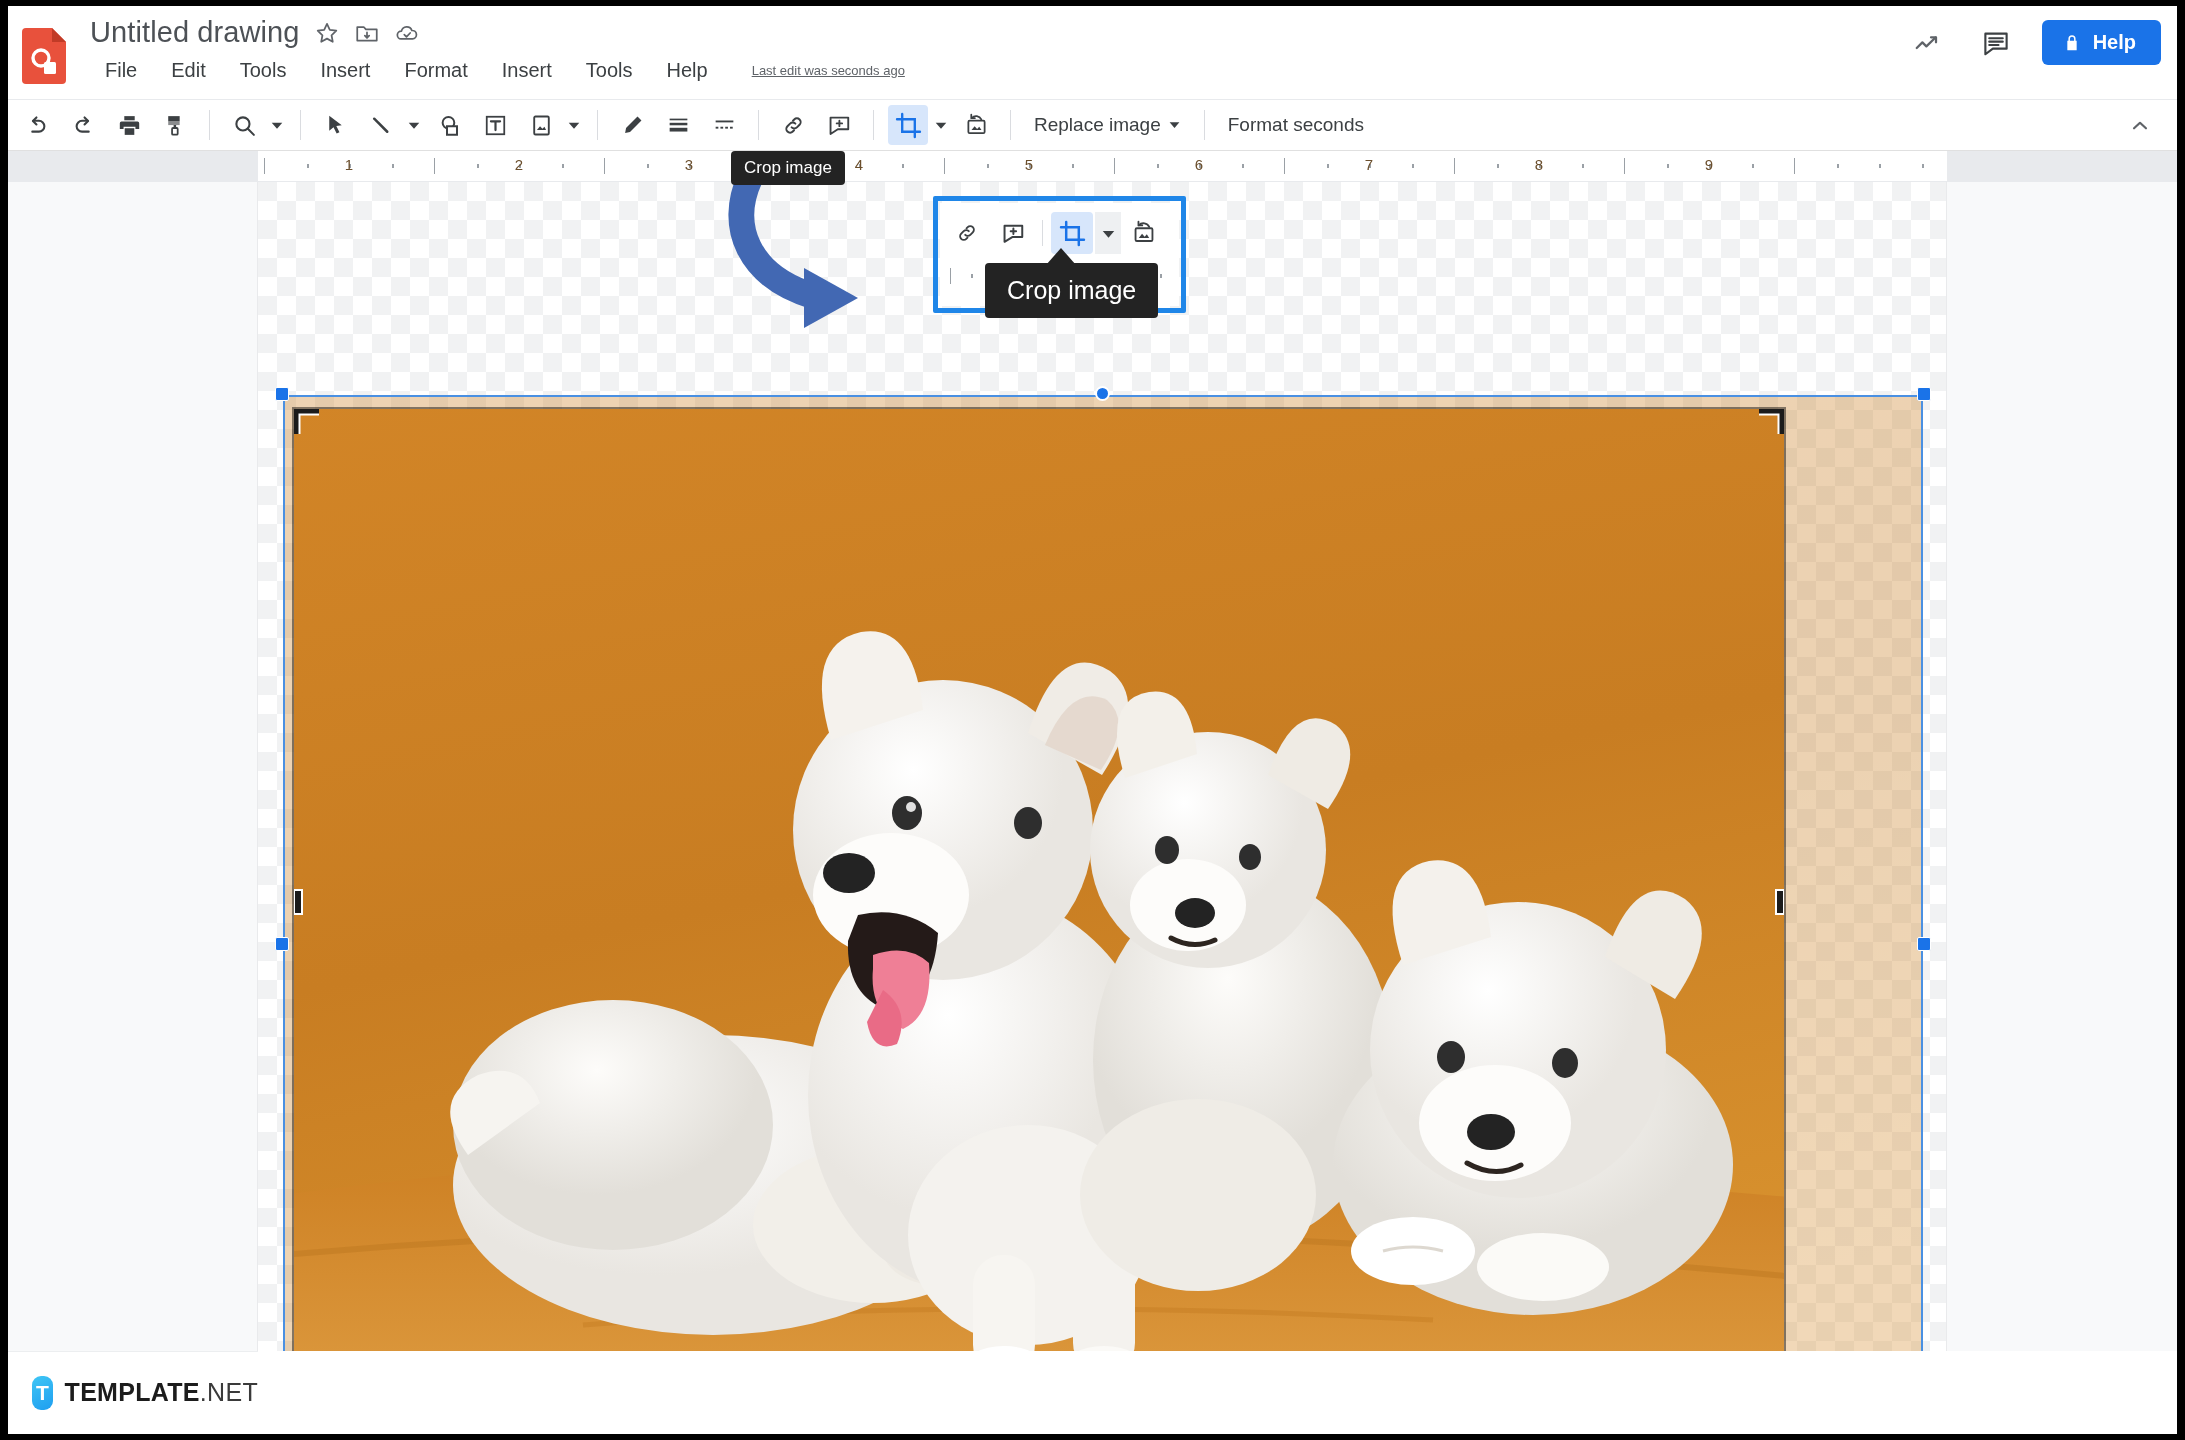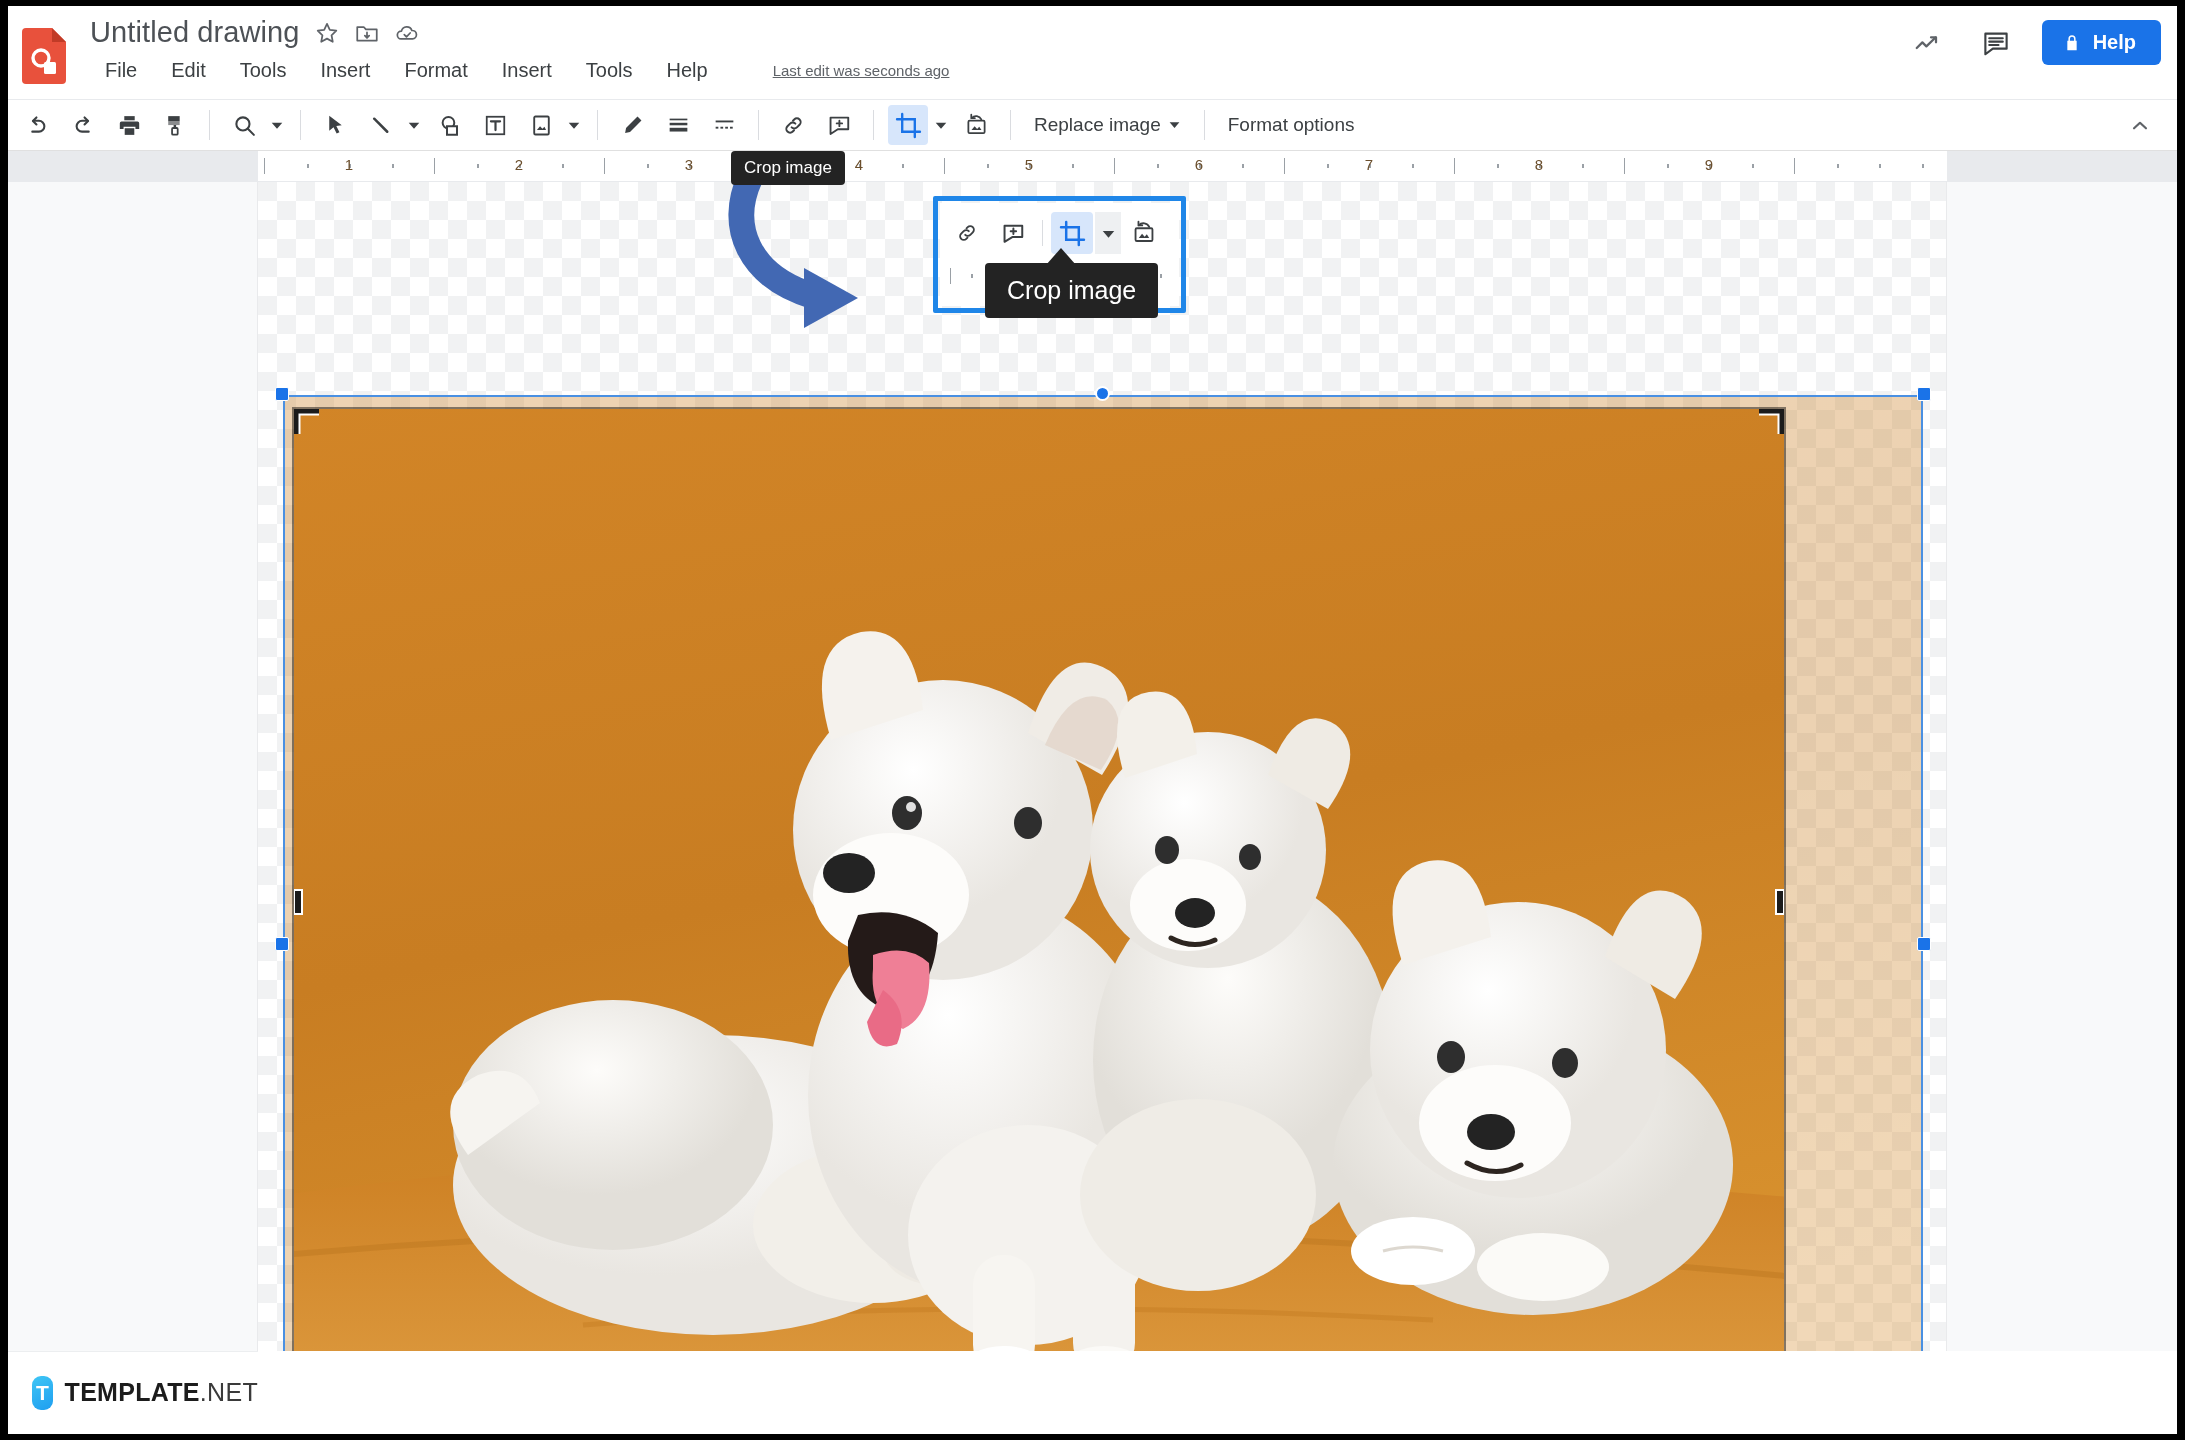--- a/index.html
+++ b/index.html
@@ -49,21 +49,21 @@
   }
   .menu-row {
     position: absolute; left: 84px; top: 50px;
     display: flex; align-items: center; gap: 8px;
   }
   .menu-item {
     font-size: 20px; color: #3c4043; padding: 3px 13px;
     border-radius: 4px; cursor: pointer; white-space: nowrap;
   }
   .last-edit {
-    font-size: 15px; color: #5f6368; margin-left: 44px;
+    font-size: 13px; color: #5f6368; margin-left: 23px;
     text-decoration: underline; cursor: pointer; white-space: nowrap;
   }
   .header-right {
     position: absolute; right: 16px; top: 14px;
     display: flex; align-items: center; gap: 24px;
   }
   .hdr-icon-btn {
     width: 44px; height: 44px; display: flex;
     align-items: center; justify-content: center;
     border-radius: 50%; cursor: pointer; color: #5f6368;
@@ -572,21 +572,21 @@
       <span>
         <svg width="13" height="13" viewBox="0 0 12 12" fill="#3c4043">
               <path d="M1.5 4h9L6 9.2z"></path>
             </svg>
       </span>
     </div>
 
     <div class="tb-sep"></div>
 
     <div class="tb-text">
-      <span>Format options</span>
+      <span>Format seconds</span>
     </div>
 
     <div class="tb-collapse">
       <svg width="22" height="22" viewBox="0 0 24 24" fill="none" stroke="#5f6368" stroke-width="2.4" stroke-linecap="round" stroke-linejoin="round">
         <path d="M5.5 14.5L12 8.5l6.5 6"></path>
       </svg>
     </div>
   </div>
 
   <div class="ruler-wrap">

